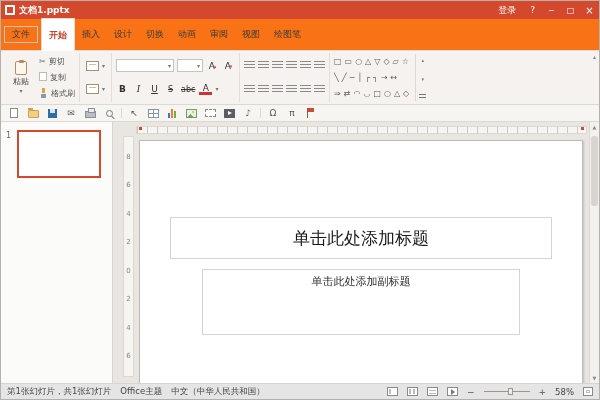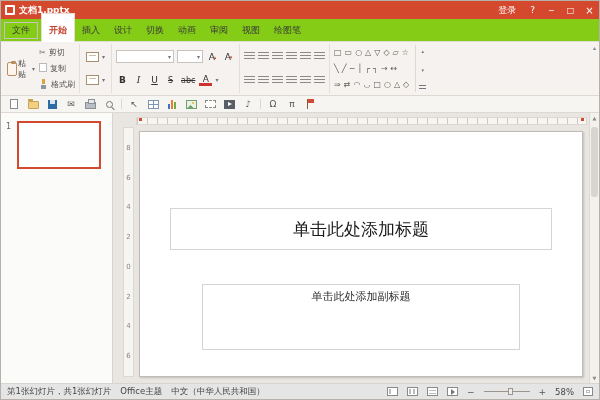--- a/index.html
+++ b/index.html
@@ -10,31 +10,31 @@
   .titlebar { height:18px; background:#d4482e; color:#fff; display:flex; align-items:center; padding-left:4px; flex:none; }
   .appicon { width:10px; height:10px; background:#fff; border-radius:1px; margin-right:4px; position:relative; }
   .appicon::before { content:""; position:absolute; inset:2px; background:#d4482e; }
   .titlebar .title { font-size:9px;font-weight:bold; }
   .spacer { flex:1; }
   .tb-btn { padding:0 7px; font-size:9px; cursor:default; }
   .win-btn { width:19px; height:18px; display:inline-flex; align-items:center; justify-content:center; font-size:8px; }
   .win-btn.close { font-size:10px; }
 
   
-  .tabbar { height:23px; background:#84cc16; border-bottom:1px solid #e0dbd5; display:flex; align-items:center; padding-left:3px; flex:none; }
+  .tabbar { height:32px; background:#f97316; border-bottom:1px solid #e0dbd5; display:flex; align-items:center; padding-left:3px; flex:none; }
   .tab { padding:10px 7px; font-size:9px; color:#3a3a3a; white-space:nowrap; }
   .tab.file { border:1px solid #c9c3bd; padding:1px 7px; margin-right:3px; }
   .tab.active { color:#c7432c; font-weight:bold; border:1px solid #e8ddd6; border-bottom:1px solid #fff; background:#fff; margin-bottom:-1px; }
 
   
   .ribbon { height:54px; background:#f5f2ef; border-bottom:1px solid #ddd8d2; display:flex; align-items:stretch; padding:2px 2px; position:relative; flex:none; }
   .group { display:flex; flex-direction:column; justify-content:space-around; padding:1px 4px; border-right:1px solid #e3ded8; }
   .grow { display:flex; align-items:center; gap:3px; }
   .g-clip { flex-direction:row; align-items:center; gap:4px; }
-  .paste { width:28px; display:flex; flex-direction:row; align-items:center; gap:1px; padding:2px 0; }
+  .paste { width:28px; display:flex; flex-direction:column; align-items:center; gap:1px; padding:2px 0; }
   .paste .lbl { font-size:8px; color:#444; }
   .i-clipboard { width:12px; height:14px; background:#fdf6ee; border:1px solid #b98e5f; border-radius:2px; position:relative; }
   .i-clipboard::before { content:""; position:absolute; top:-2px; left:3px; width:5px; height:3px; background:#b98e5f; border-radius:1px; }
   .clip-col { display:flex; flex-direction:column; justify-content:space-around; height:100%; }
   .mini { display:flex; align-items:center; gap:3px; font-size:8px; color:#555; height:13px; white-space:nowrap; }
   .gi { font-size:8px; color:#777; line-height:1; }
   .i-copy { position:relative; width:6px; height:7px; border:1px solid #999; background:#fff; margin-left:2px; }
   .i-copy::before { content:""; position:absolute; left:-3px; top:-3px; width:6px; height:7px; border:1px solid #bbb; background:#fff; }
   .i-brush { width:9px; height:10px; position:relative; }
   .i-brush::before { content:""; position:absolute; left:3px; top:0; width:3px; height:5px; background:#d9a441; }
@@ -92,21 +92,21 @@
   .thumbs .num { position:absolute; left:5px; top:9px; font-size:8px; color:#666; }
   .thumb { width:84px; height:48px; background:#fff; border:2px solid #d2492e; }
   .editor { flex:1; position:relative; background:#e9e6e2; overflow:hidden; }
   .hruler { position:absolute; left:23px; right:12px; top:4px; height:8px; background:#f7f5f2; border:1px solid #dcd7d1; background-image:repeating-linear-gradient(90deg,#ccc7c1 0 1px,transparent 1px 10px); }
   .hruler::before { content:""; position:absolute; left:2px; top:0; width:3px; height:3px; background:#d2492e; }
   .hruler::after { content:""; position:absolute; right:2px; top:0; width:3px; height:3px; background:#d2492e; }
   .vruler { position:absolute; left:10px; top:14px; bottom:6px; width:11px; background:#f7f5f2; border:1px solid #dcd7d1; display:flex; flex-direction:column; justify-content:space-between; align-items:center; padding:16px 0; font-size:7px; color:#8a857f; }
   .slide { position:absolute; left:26px; top:18px; width:444px; height:246px; background:#fff; border:1px solid #bfbbb6; box-shadow:1px 1px 2px rgba(0,0,0,.18); }
   .ph { position:absolute; border:1px solid #d4d4d4; }
   .title-ph { left:30px; right:30px; top:76px; height:42px; display:flex; align-items:center; justify-content:center; font-size:17px; color:#1a1a1a; }
-  .sub-ph { left:62px; right:62px; top:128px; height:66px; text-align:center; padding-top:4px; font-size:11px; color:#2e2e2e;margin-top:24px; }
+  .sub-ph { left:62px; right:62px; top:128px; height:66px; text-align:center; padding-top:4px; font-size:11px; color:#2e2e2e; }
   .vscroll { position:absolute; right:0; top:0; bottom:0; width:10px; background:#f3f1ee; border-left:1px solid #ddd8d3; display:flex; flex-direction:column; align-items:center; justify-content:space-between; font-size:5px; color:#8a8a8a; padding:2px 0; }
   .vthumb { position:absolute; right:1px; top:14px; width:7px; height:70px; background:#d8d4cf; border-radius:3px; }
 
   
   .statusbar { height:16px; background:#e5e5e5; border-top:1px solid #d8d4cf; display:flex; align-items:center; gap:9px; padding:0 6px; font-size:8.5px; color:#444; flex:none; }
   .vi { width:11px; height:9px; border:1px solid #8a8a8a; background:#fff; position:relative; flex:none; }
   .vi-normal::before { content:""; position:absolute; left:1px; top:1px; bottom:1px; width:2px; background:#bbb; }
   .vi-sorter::before { content:""; position:absolute; inset:1px; background:repeating-linear-gradient(90deg,#bbb 0 2px,transparent 2px 4px); }
   .vi-reading::before { content:""; position:absolute; left:1px; right:1px; top:2px; bottom:1px; background:repeating-linear-gradient(#bbb 0 1px,transparent 1px 3px); }
   .vi-show::after { content:""; position:absolute; left:3px; top:1px; border-left:4px solid #777; border-top:3px solid transparent; border-bottom:3px solid transparent; }

